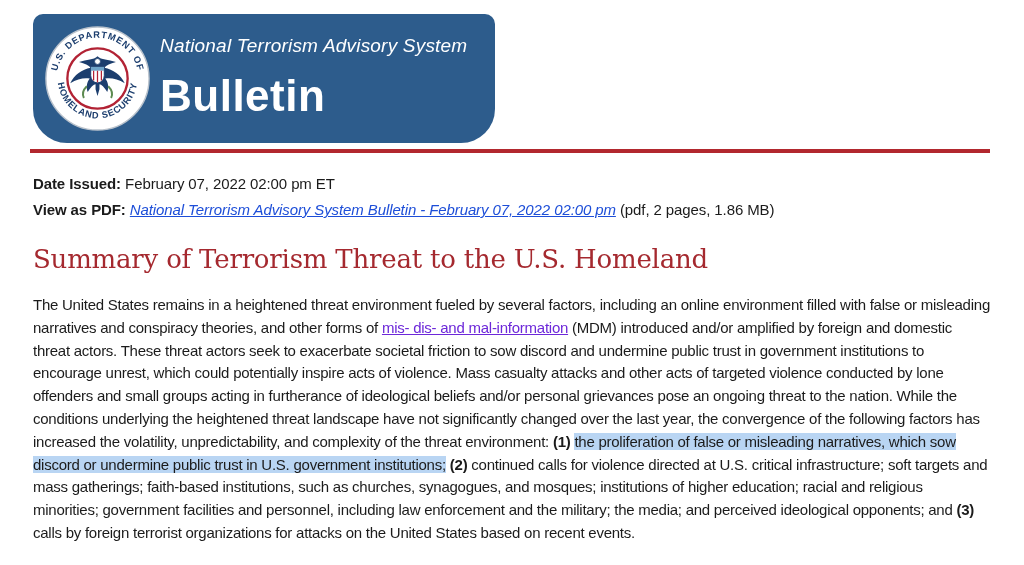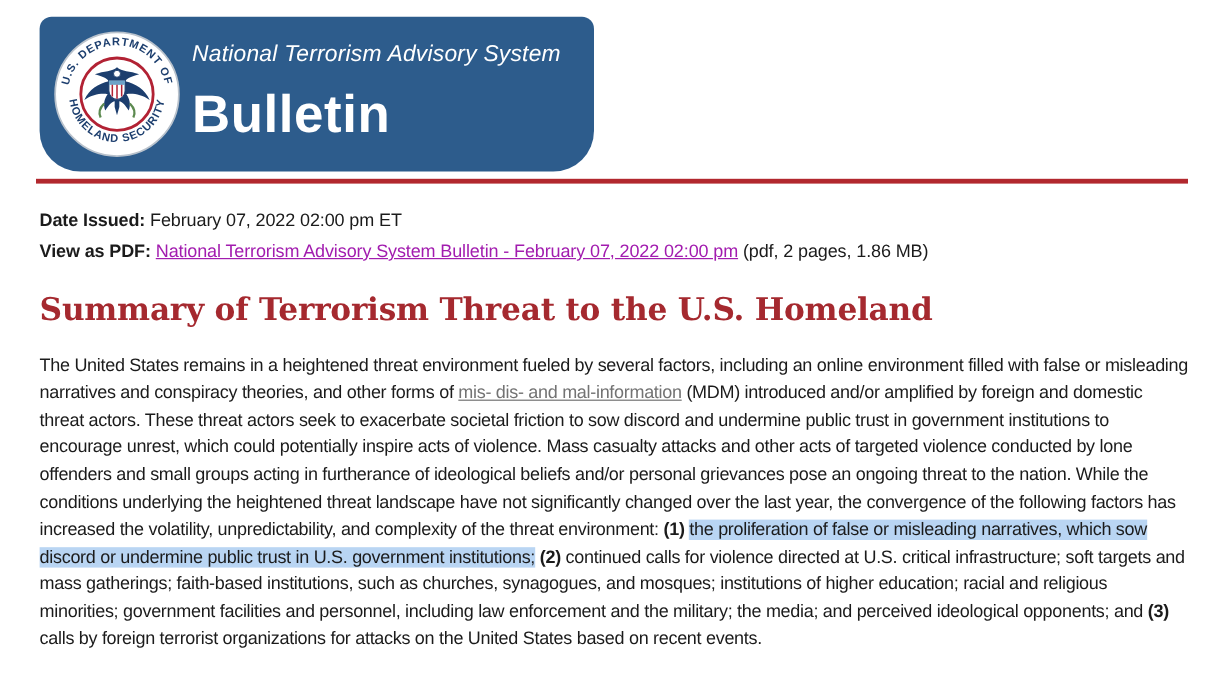--- a/index.html
+++ b/index.html
@@ -20,33 +20,33 @@
   .banner-title  { font-size:44px; font-weight:700; letter-spacing:0.5px; margin-top:17px; line-height:44px; }
   .banner-url    { font-size:15px; font-weight:600; margin-top:6px; }
 
   
   .red-rule { position:absolute; left:30px; top:149px; width:960px; height:4px; background:#b2282e; }
 
   
   main { position:absolute; left:33px; top:171px; width:957px; }
   .meta { font-size:15px; line-height:26px; color:#1b1b1b; letter-spacing:-0.1px; }
   .meta b { font-weight:700; }
-  .meta a { color:#a21caf; text-decoration:underline; cursor:pointer; }
+  .meta a { color:#1d4ed8; text-decoration:underline; cursor:pointer;font-style:italic; }
 
   h1 {
     margin-top:21px;
     font-family:"DejaVu Serif", serif;
-    font-size:26px; font-weight:700; color:#a5292f; letter-spacing:-0.2px;
+    font-size:26px; font-weight:400; color:#a5292f; letter-spacing:-0.2px;
   }
 
   .body-paragraph {
     margin-top:20px;
     font-size:15px; line-height:22.8px; letter-spacing:-0.25px; color:#1b1b1b;
   }
-  .body-paragraph a { color:#737373; text-decoration:underline; cursor:pointer; }
+  .body-paragraph a { color:#6d28d9; text-decoration:underline; cursor:pointer; }
   .body-paragraph strong { font-weight:700; }
   .highlight { background:#b9d5f3; }
 </style>
 </head>
 <body>
 
 <header class="banner">
   <svg class="seal" viewBox="0 0 110 110" aria-hidden="true">
     <defs>
       <path id="arcTop" d="M 13,55 A 42,42 0 0 1 97,55" fill="none"></path>

